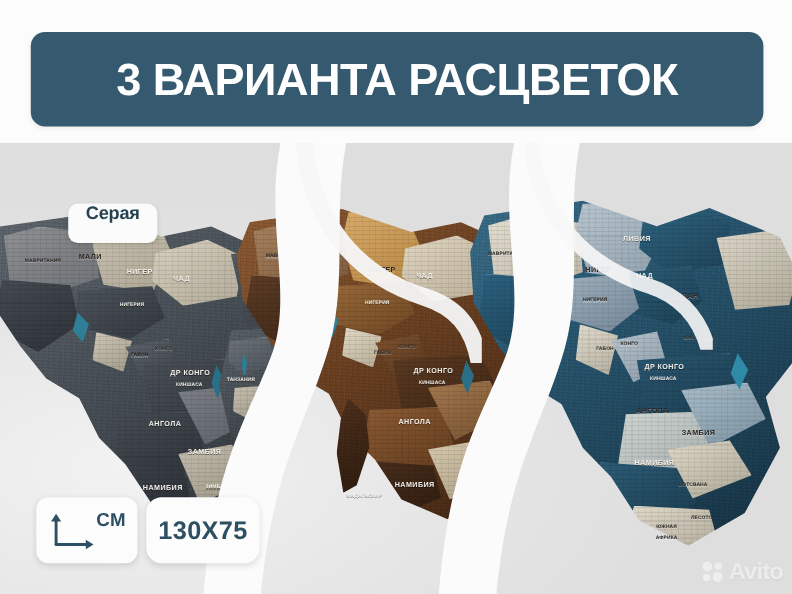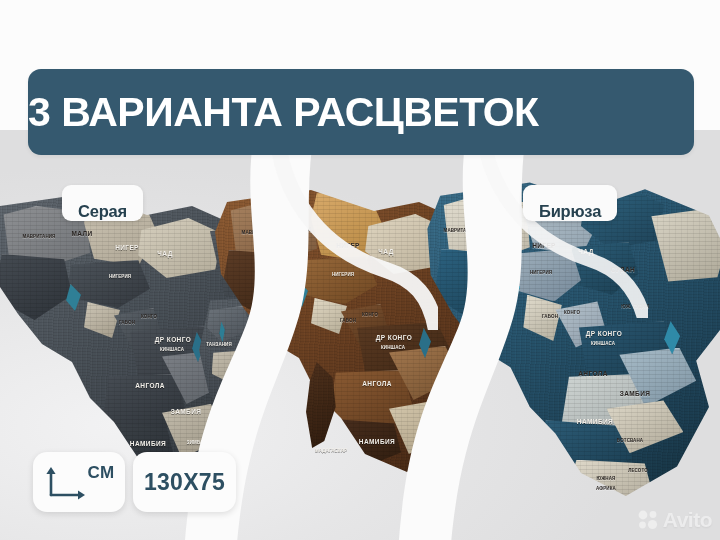--- a/index.html
+++ b/index.html
@@ -91,39 +91,38 @@
     width: 150px; height: 460px;
     pointer-events: none;
   }
 
   
   .banner {
     position: absolute;
     left: 28px; top: 29px;
     width: 666px; height: 86px;
     border-radius: 13px;
-    display: flex; align-items: center; 
+    display: flex; align-items: center; justify-content: center;
     box-shadow: 0 2px 4px rgba(0,0,0,.06);
-    margin-top: 40px;
   }
   .banner-text {
     font-size: 41px;
     font-weight: 700;
     letter-spacing: -0.5px;
     color: #ffffff;
     white-space: nowrap;
   }
 
   
   .vlabel {
     position: absolute;
     height: 36px;
     border-radius: 9px;
     background: #fbfbfb;
-    display: flex; align-items: flex-end; justify-content: center;
+    display: flex; align-items: flex-start; justify-content: center;
     padding: 0 16px;
     box-shadow: 0 2px 5px rgba(0,0,0,.10);
   }
   .vlabel span {
     font-size: 16.5px;
     font-weight: 700;
     color: #26414f;
     white-space: nowrap;
     letter-spacing: -.2px;
   }
@@ -429,25 +428,22 @@
     <svg style="position:absolute;left:268px;top:-10px;width:170px;height:210px;" viewBox="0 0 170 210">
       <path d="M8,0 C 10,70 48,128 118,150 C 146,159 162,176 168,210" fill="none" stroke="#f7f7f7" stroke-width="16" stroke-linecap="round" opacity="0.95"></path>
     </svg>
     <svg style="position:absolute;left:478px;top:-12px;width:170px;height:200px;" viewBox="0 0 170 200">
       <path d="M4,0 C 6,66 44,120 112,142 C 140,151 158,170 166,200" fill="none" stroke="#f7f7f7" stroke-width="14" stroke-linecap="round" opacity="0.9"></path>
     </svg>
 
     <div class="vlabel" style="left:62px; top:55px;">
       <span>Серая</span>
     </div>
-    <div class="vlabel" style="left:523px; top:55px;">
-      <span>Бирюза</span>
-    </div>
-
-    <div class="sbadge cm-badge" style="left:33px; top:322px; width:92px;">
+
+    <div class="sbadge cm-badge" style="left:33px; top:322px; width:92px;border-radius:11px;">
       <svg width="46" height="40" viewBox="0 0 46 40">
         <g stroke="#2d4f62" stroke-width="2.6" fill="none" stroke-linecap="round">
           <path d="M9,33 L9,10"></path>
           <path d="M9,33 L38,33"></path>
         </g>
         <path d="M9,5 L4.4,12 L13.6,12 Z" fill="#2d4f62"></path>
         <path d="M43,33 L36,28.6 L36,37.4 Z" fill="#2d4f62"></path>
       </svg>
       <span class="cmtxt">СМ</span>
     </div>

